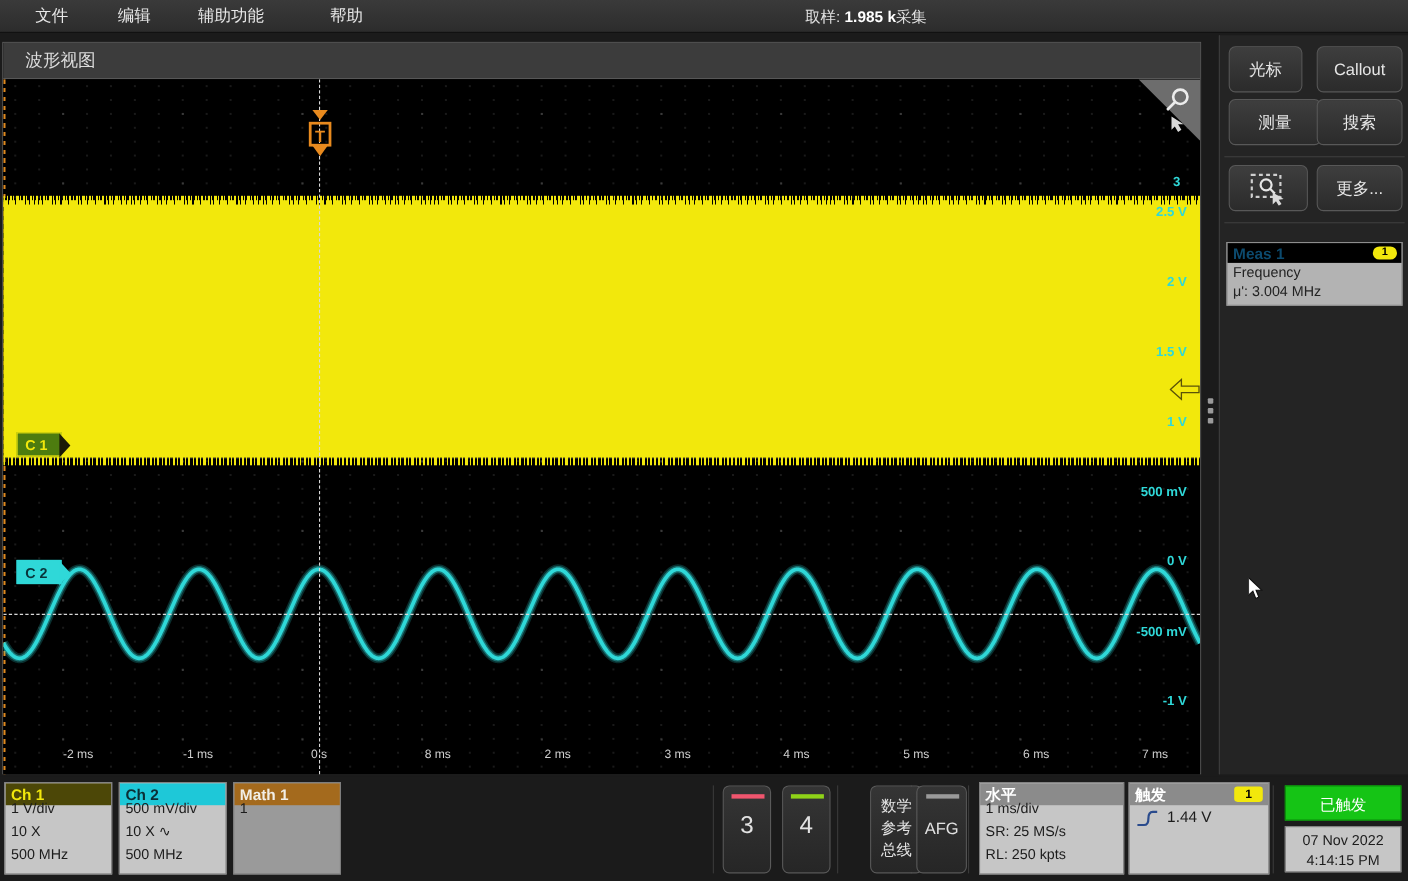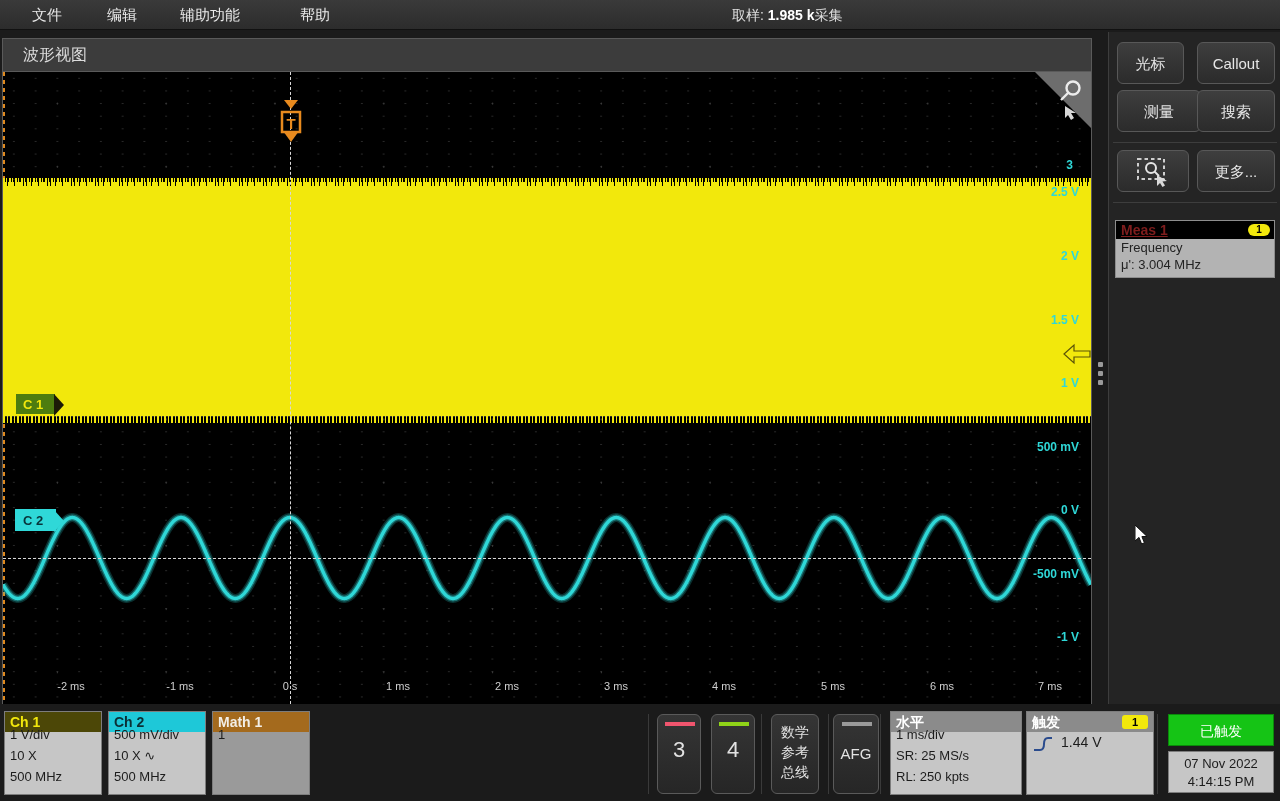--- a/index.html
+++ b/index.html
@@ -175,22 +175,22 @@
   }
   .meas-badge {
     position: absolute; left: 6px; top: 188px; width: 160px; height: 58px;
     border: 1px solid #8d8d8d; background: #b3b3b3;
   }
   .meas-head {
     position: absolute; left: 0; top: 0; width: 158px; height: 18px;
     background: #000;
   }
   .meas-title {
-    position: absolute; left: 5px; top: 1px; color: #7f1d1d;
-    font-size: 14px; font-weight: bold; text-decoration: underline;
+    position: absolute; left: 5px; top: 1px; color: #0c4a6e;
+    font-size: 14px; font-weight: bold;
   }
   .meas-num {
     position: absolute; right: 4px; top: 3px; width: 22px; height: 12px;
     background: #f2e80c; color: #000; font-size: 10px; font-weight: bold;
     text-align: center; line-height: 12px; border-radius: 6px;
   }
   .meas-line1 { position: absolute; left: 5px; top: 19px; color: #232323; font-size: 13px; }
   .meas-line2 { position: absolute; left: 5px; top: 36px; color: #232323; font-size: 13px; }
 
   
@@ -221,20 +221,21 @@
   .chbtn .lbl {
     position: absolute; left: 0; top: 22px; width: 100%;
     color: #e2e2e2; font-size: 22px; text-align: center;
   }
   .mathbtn {
     position: absolute; top: 8px; width: 48px; height: 80px;
     border: 1px solid #5a5a5a; border-radius: 6px;
     background: linear-gradient(#353535, #262626); cursor: pointer;
     color: #e2e2e2; font-size: 14px; text-align: center; padding-top: 7px;
     line-height: 20px;
+    margin-left: 20px;
   }
   .afgbtn {
     position: absolute; top: 8px; width: 46px; height: 80px;
     border: 1px solid #5a5a5a; border-radius: 6px;
     background: linear-gradient(#353535, #262626); cursor: pointer;
   }
   .afgbtn .bar { position: absolute; left: 8px; top: 7px; width: 30px; height: 4px; background: #9a9a9a; }
   .afgbtn .lbl {
     position: absolute; left: 0; top: 30px; width: 100%;
     color: #e2e2e2; font-size: 15px; text-align: center;
@@ -351,21 +352,21 @@
 
       <div class="vlabel" style="right:12px;top:368px">500 mV</div>
       <div class="vlabel" style="right:12px;top:431px">0 V</div>
       <div class="vlabel" style="right:12px;top:495px">-500 mV</div>
       <div class="vlabel" style="right:12px;top:558px">-1 V</div>
 
       <div class="timeaxis-band">
         <div class="tlabel" style="left:38px;top:10px">-2 ms</div>
         <div class="tlabel" style="left:147px;top:10px">-1 ms</div>
         <div class="tlabel" style="left:257px;top:10px">0 s</div>
-        <div class="tlabel" style="left:365px;top:10px">1 ms</div>
+        <div class="tlabel" style="left:365px;top:10px">8 ms</div>
         <div class="tlabel" style="left:474px;top:10px">2 ms</div>
         <div class="tlabel" style="left:583px;top:10px">3 ms</div>
         <div class="tlabel" style="left:691px;top:10px">4 ms</div>
         <div class="tlabel" style="left:800px;top:10px">5 ms</div>
         <div class="tlabel" style="left:909px;top:10px">6 ms</div>
         <div class="tlabel" style="left:1017px;top:10px">7 ms</div>
       </div>
     </div>
   </div>
 

